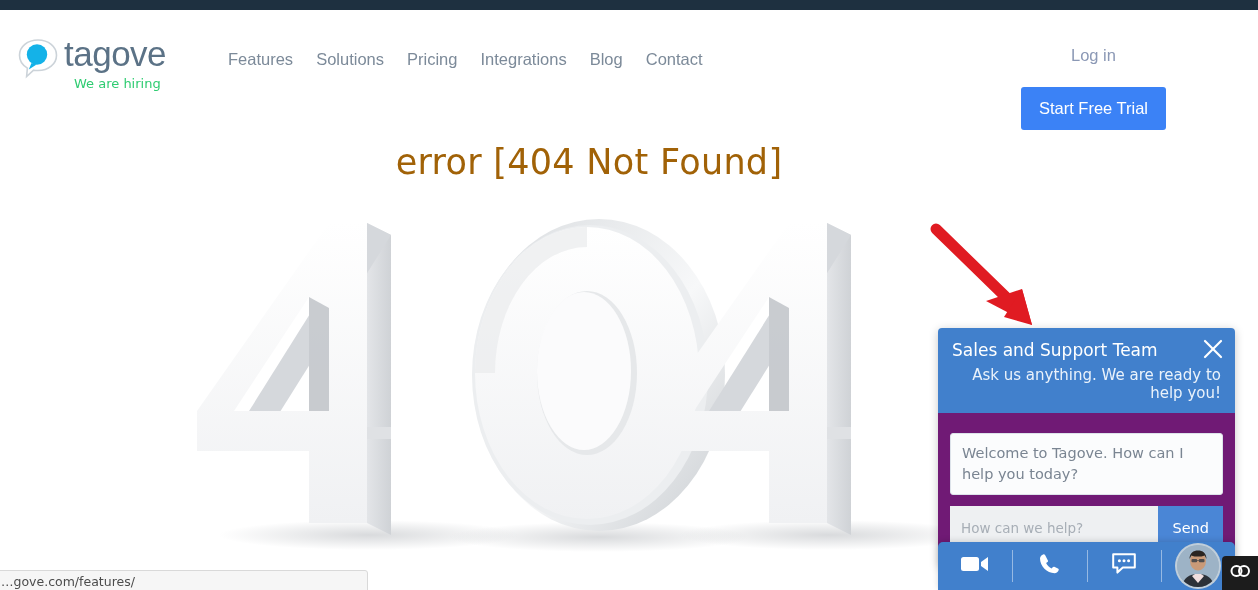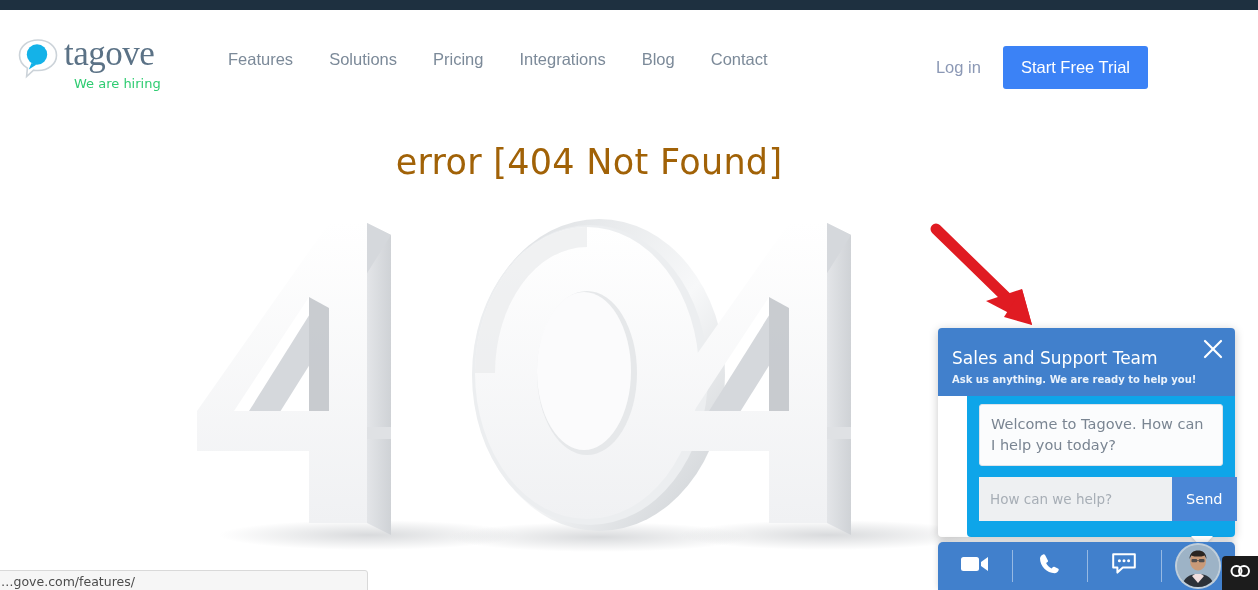--- a/index.html
+++ b/index.html
@@ -47,55 +47,56 @@
     width: 44px;
     height: 44px;
   }
   .logo-word {
     position: absolute;
     left: 50px;
     top: 2px;
     font-size: 35px;
     letter-spacing: -0.5px;
     color: #5b7286;
-    font-family: Liberation Serif, serif;
+    font-family: Liberation Sans, sans-serif;
     font-weight: 400;
   }
   .logo-hiring {
     position: absolute;
     left: 60px;
     top: 44px;
     font-size: 13px;
     color: #2ecc71;
     font-family: "DejaVu Sans", sans-serif;
   }
 
   .main-nav {
     position: absolute;
     left: 228px;
     top: 40px;
     display: flex;
     align-items: center;
-    gap: 36px;
+    gap: 23px;
   }
   .nav-link {
     font-size: 16.5px;
     color: #7c8a99;
     text-decoration: none;
     white-space: nowrap;
     cursor: pointer;
   }
 
   .header-actions {
     position: absolute;
-    right: 110px;
+    right: 92px;
     top: 36px;
     display: flex;
     align-items: center;
     gap: 22px;
+    flex-direction: column;
   }
   .login-link {
     font-size: 16.5px;
     color: #8b98b5;
     text-decoration: none;
     cursor: pointer;
   }
   .trial-btn {
     background: #3b82f6;
     color: #ffffff;
@@ -153,49 +154,49 @@
     top: 328px;
     width: 297px;
     background: #ffffff;
     border-radius: 4px;
     box-shadow: 0 2px 10px rgba(0,0,0,0.22);
     overflow: visible;
   }
   .chat-header {
     background: #4180cc;
     border-radius: 4px 4px 0 0;
-    padding: 20px 14px 11px 14px;
+    padding: 12px 14px 11px 14px;
     position: relative;
   }
   .chat-title {
     color: #ffffff;
     font-size: 17px;
     font-family: "DejaVu Sans", sans-serif;
     line-height: 1.2;
   }
   .chat-subtitle {
     color: #eaf2fb;
-    font-size: 10px;
+    font-size: 15px;
     font-family: "DejaVu Sans", sans-serif;
     margin-top: 6px;
-    font-weight: bold;
+    font-weight: normal;
+    text-align: right;
   }
   .chat-close {
     position: absolute;
     right: 11px;
     top: 10px;
     width: 22px;
     height: 22px;
     cursor: pointer;
   }
   .chat-body {
-    background: #0ea5e9;
-    padding: 8px 12px 16px 12px;
+    background: #701a75;
+    padding: 20px 12px 16px 12px;
     border-radius: 0 0 4px 4px;
-    margin-left: 29px;
   }
   .chat-message {
     border: 1px solid #dde3ea;
     background: #fbfcfd;
     border-radius: 3px;
     padding: 9px 11px;
     font-size: 14.5px;
     color: #7a8592;
     line-height: 1.42;
     font-family: "DejaVu Sans", sans-serif;

